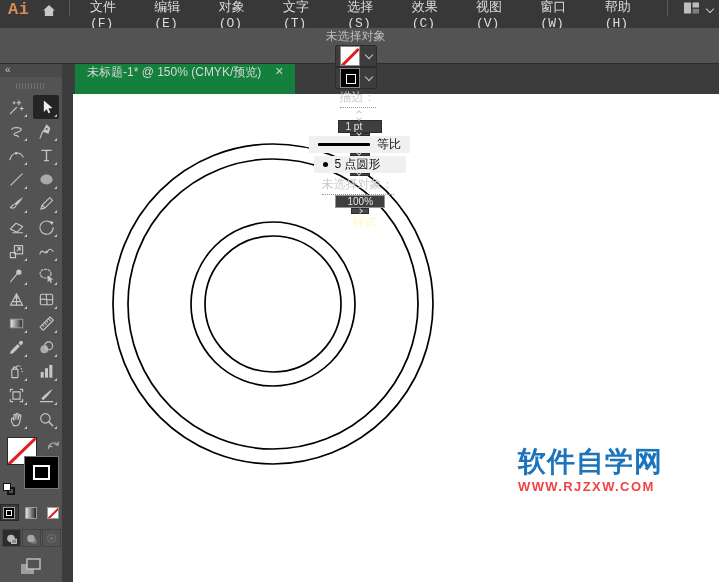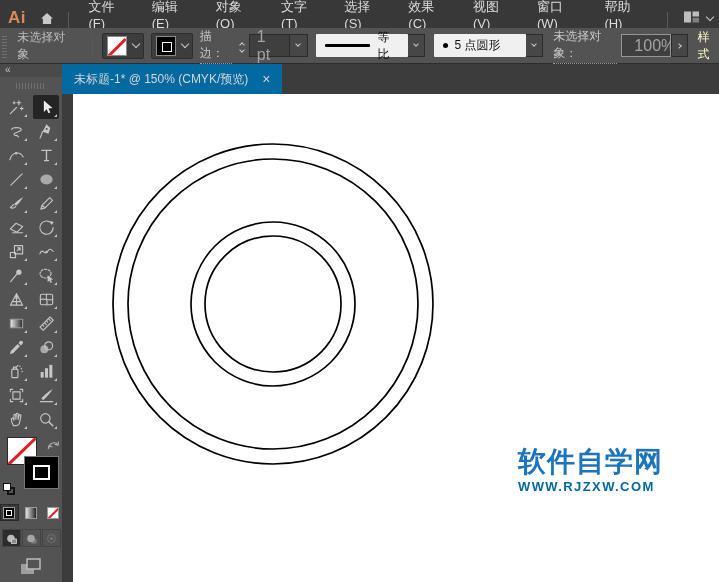--- a/index.html
+++ b/index.html
@@ -5,71 +5,71 @@
   * { box-sizing: border-box; }
   html,body { margin:0; padding:0; }
   body {
     width:719px; height:582px; position:relative; overflow:hidden;
     background:#3c3c3c; font-family:"Liberation Sans", sans-serif;
     -webkit-font-smoothing:antialiased;
   }
   
   .menubar {
     position:absolute; top:0; left:0; right:0; height:28px;
-    background:#383838; display:flex; align-items:flex-end;
-    color:#dcdcdc; font-size:13px; z-index:20;
+    background:#383838; display:flex; align-items:flex-start;
+    color:#dcdcdc; font-size:13px; z-index:20;font-family:Liberation Mono, monospace;
   }
   .ai-logo { color:#d9895a; font-weight:bold; font-size:17px; padding:0 9px 0 8px; letter-spacing:0.5px; }
   .home-btn { width:24px; height:20px; display:flex; align-items:center; justify-content:center; }
   .vsep { width:1px; height:16px; background:#5b5b5b; margin:0 9px; }
   .menu-items { display:flex; height:100%; align-items:center; }
   .menu-item { padding:1px 11px; height:100%; display:flex; align-items:center; cursor:default; }
   .workspace-btn { display:flex; align-items:center; gap:7px; padding:0 6px; }
   
   .chev { display:inline-block; width:6px; height:6px;
     border-right:1.6px solid #c9c9c9; border-bottom:1.6px solid #c9c9c9;
     transform:rotate(45deg); margin-top:-3px; }
   .chev.sm { width:4px; height:4px; border-width:1.3px; }
   .chev.up { transform:rotate(-135deg); margin-top:3px; }
   .chev.right { transform:rotate(-45deg); margin:0 0 0 0; }
   
   .controlbar {
     position:absolute; top:28px; left:0; right:0; height:36px;
     background:#535353; border-bottom:1px solid #2d2d2d;
-    display:flex; align-items:center; font-size:12px; color:#c9c9c9; z-index:20;
+    display:flex; align-items:center; font-size:12px; color:#c9c9c9; z-index:20;flex-direction:column;
   }
   .cb-grip { width:6px; height:24px; margin:0 6px 0 2px;
     background:repeating-linear-gradient(0deg,#707070 0 1px, rgba(0,0,0,0) 1px 3px); }
   .cb-status { margin:0 12px 0 4px; color:#bdbdbd; }
   .swatch-group { display:flex; align-items:center; background:#3d3d3d;
     border:1px solid #2c2c2c; border-radius:2px; height:26px; padding:0 4px; gap:6px; margin-right:7px; }
   .fill-swatch { width:20px; height:20px; background:#ffffff; border:1px solid #8a8a8a; position:relative; overflow:hidden; }
   .fill-swatch::after { content:""; position:absolute; left:-3px; right:-3px; top:9px; height:2.5px;
     background:#e02020; transform:rotate(-45deg); }
   .stroke-swatch { width:20px; height:20px; background:#000; border:1px solid #8a8a8a; position:relative; }
   .stroke-swatch::after { content:""; position:absolute; left:5px; top:5px; width:8px; height:8px; border:1.6px solid #fff; }
   .dotted-label { border-bottom:1px dotted #9a9a9a; padding-bottom:1px; margin-right:4px; color:#c9c9c9; }
   .stepper { display:flex; flex-direction:column; align-items:center; gap:4px; margin:0 5px 0 4px; }
-  .field { background:#3f3f3f; border:1px solid #2b2b2b; color:#a3a3a3; height:23px;
-    padding:0 7px; display:flex; align-items:center; font-size:16px; }
+  .field { background:#3f3f3f; border:1px solid #2b2b2b; color:#e5e5e5; height:23px;
+    padding:0 7px; display:flex; align-items:center; font-size:10px; }
   .chev-btn { width:20px; height:23px; background:#474747; border:1px solid #2b2b2b; border-left:none;
     display:flex; align-items:center; justify-content:center; }
   .white-field { background:#f0f0f0; color:#111; height:23px; border-radius:1px;
     display:flex; align-items:center; padding:0 9px; gap:7px; }
   .profile-line { width:52px; height:2.4px; background:#000; border-radius:1px; }
   .brush-dot { width:5px; height:5px; border-radius:50%; background:#000; }
   .opacity-field { border:1px solid #969696; width:50px;padding-left:12px; }
   .more-btn { width:18px; height:23px; display:flex; align-items:center; justify-content:center;
     background:#474747; border:1px solid #2b2b2b; }
   .style-label { margin-left:10px; color:#fef9c3; }
   
   .tabstrip { position:absolute; top:64px; left:62px; right:0; height:30px; background:#3c3c3c; z-index:10; }
-  .doc-tab { position:absolute; left:0; top:0; height:30px; min-width:212px;
-    background:#0369a1; color:#d6d6d6; font-size:12px;
-    display:flex; align-items:center; padding:0 12px; gap:14px; }
+  .doc-tab { position:absolute; left:13px; top:0; height:30px; min-width:212px;
+    background:#15803d; color:#d6d6d6; font-size:12px;
+    display:flex; padding:0 12px; gap:14px; }
   .tab-close { color:#cfcfcf; font-size:14px; line-height:1; }
   
   .toolbar { position:absolute; top:64px; left:0; width:62px; bottom:0; background:#535353; z-index:15; }
   .tb-collapse { height:13px; background:#4a4a4a; color:#c2c2c2; font-size:10px;
     line-height:12px; padding-left:5px; letter-spacing:-1px; }
   .tb-grip { height:6px; width:30px; margin:6px auto 2px;
     background:repeating-linear-gradient(90deg,#717171 0 1px, rgba(0,0,0,0) 1px 3px); }
   .tools { display:grid; grid-template-columns:26px 26px; justify-content:center;
     column-gap:4px; row-gap:0; margin-top:6px; }
   .tool { width:26px; height:24px; display:flex; align-items:center; justify-content:center;
@@ -455,15 +455,15 @@
 
 <main class="canvas">
   <svg class="artwork" id="drawing" width="646" height="488" viewBox="0 0 646 488">
       <circle cx="200" cy="210" r="160" fill="none" stroke="#000000" stroke-width="1.7"></circle>
       <circle cx="200" cy="210" r="145" fill="none" stroke="#000000" stroke-width="1.7"></circle>
       <circle cx="200" cy="210" r="82" fill="none" stroke="#000000" stroke-width="1.7"></circle>
       <circle cx="200" cy="210" r="68" fill="none" stroke="#000000" stroke-width="1.7"></circle>
     </svg>
   <div class="watermark">
     <div class="wm-title" style="color: rgb(27, 116, 188);">软件自学网</div>
-    <div class="wm-url" style="color: #0369a1;">WWW.RJZXW.COM</div>
+    <div class="wm-url" style="color: #ef4444;">WWW.RJZXW.COM</div>
   </div>
 </main>
 
 </body></html>

